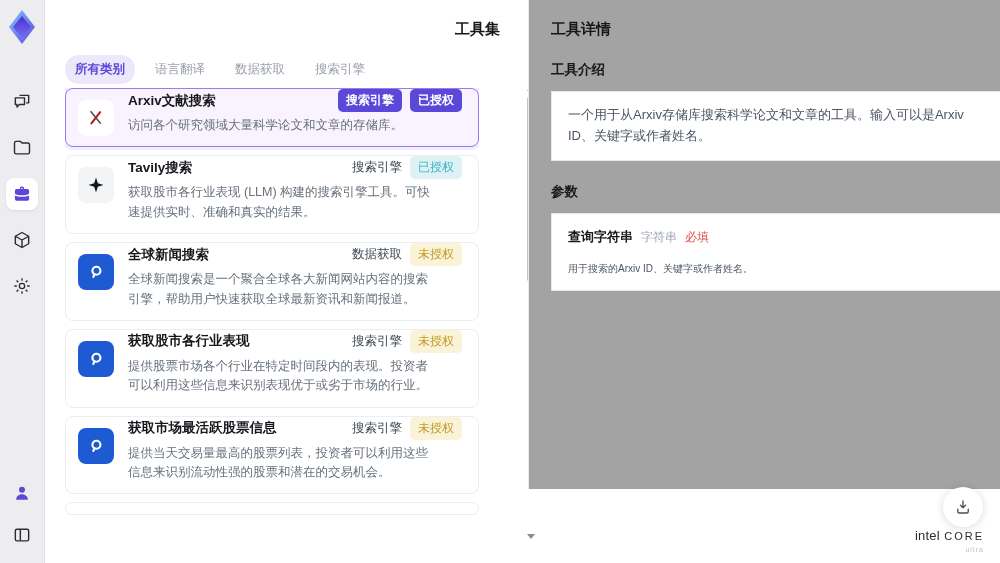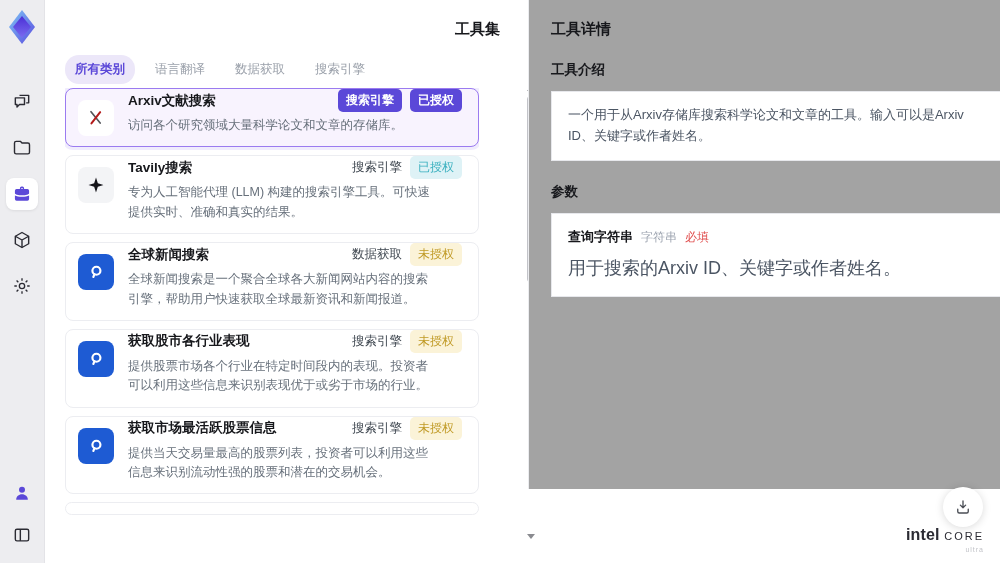--- a/index.html
+++ b/index.html
@@ -55,28 +55,28 @@
   .details { position:absolute; left:528px; top:0; width:500px; height:489px; background:#a3a3a3;
     border-left:1px solid #ebecef; padding:20px 22px; }
   .dp-title { font-size:15px; font-weight:700; }
   .dp-sub { font-size:13.5px; font-weight:700; margin-top:22px; }
   .dp-box { margin-top:12px; border:1px solid #e7e8ec; border-radius:0; background:#fff;
     padding:13px 16px; font-size:13px; color:#4b5563; line-height:1.6; }
   .param-head { display:flex; align-items:baseline; gap:8px; }
   .param-name { font-size:13px; font-weight:700; color:#17181c; }
   .param-type { font-size:12px; color:#9ca3af; }
   .param-req { font-size:12px; color:#e04f4f; }
-  .param-desc { margin-top:7px; font-size:18px; color:#4b5563; }
+  .param-desc { margin-top:14px; font-size:10px; color:#4b5563; }
 
   
   .fab { position:absolute; right:17px; bottom:36px; width:40px; height:40px; border-radius:50%;
     background:#fff; box-shadow:0 1px 8px rgba(0,0,0,.15); display:flex; align-items:center;
     justify-content:center; cursor:pointer; }
   .brand { position:absolute; right:16px; bottom:10px; text-align:right; line-height:1; color:#2b2b33; }
-  .brand .b1 { font-size:16px; font-weight:700; letter-spacing:.2px; }
+  .brand .b1 { font-size:13px; font-weight:400; letter-spacing:.2px; }
   .brand .b2 { font-size:11px; font-weight:400; letter-spacing:2px; }
   .brand .b3 { display:block; font-size:7px; color:#c2c3c8; letter-spacing:1px; margin-top:3px; }
   svg { display:block; }
 </style>
 </head>
 <body>
 
 <div class="rail">
   <div class="rail-logo">
     <svg width="34" height="38" viewBox="0 0 34 38">
@@ -172,21 +172,21 @@
       <div class="tool-icon">
         <svg width="20" height="20" viewBox="0 0 24 24" fill="#15151a">
           <path d="M12 3l2.2 6.8L21 12l-6.8 2.2L12 21l-2.2-6.8L3 12l6.8-2.2z"></path>
         </svg>
       </div>
       <div class="card-head">
         <span class="tool-name">Tavily搜索</span>
         <span class="cat-text">搜索引擎</span>
         <span class="badge ok">已授权</span>
       </div>
-      <div class="tool-desc">专为人工智能代理 (LLM) 构建的搜索引擎工具。可快速提供实时、准确和真实的结果。</div>
+      <div class="tool-desc">获取股市各行业表现 (LLM) 构建的搜索引擎工具。可快速提供实时、准确和真实的结果。</div>
     </div>
 
     <div class="card">
       <div class="tool-icon blue">
         <svg width="20" height="20" viewBox="0 0 24 24" fill="none" stroke="#fff" stroke-width="2.6" stroke-linecap="round">
           <circle cx="12.5" cy="10.5" r="4.8"></circle>
             <path d="M10.2 14.6L8.8 18"></path>
         </svg>
       </div>
       <div class="card-head">

